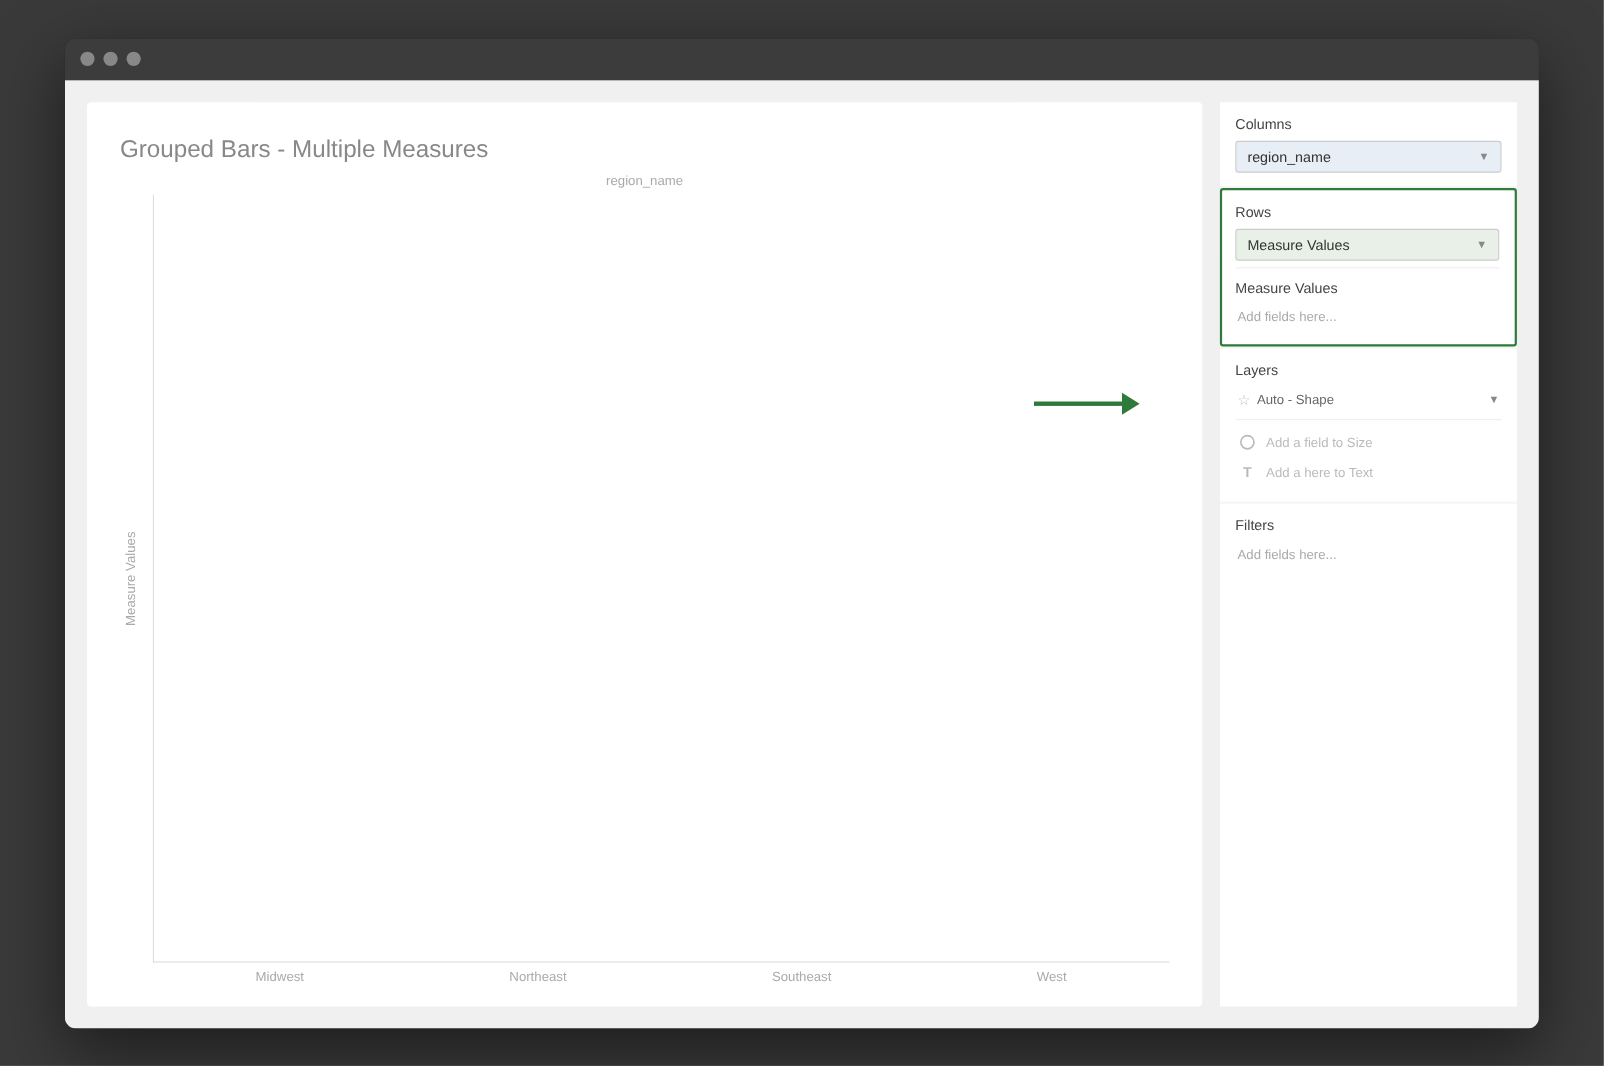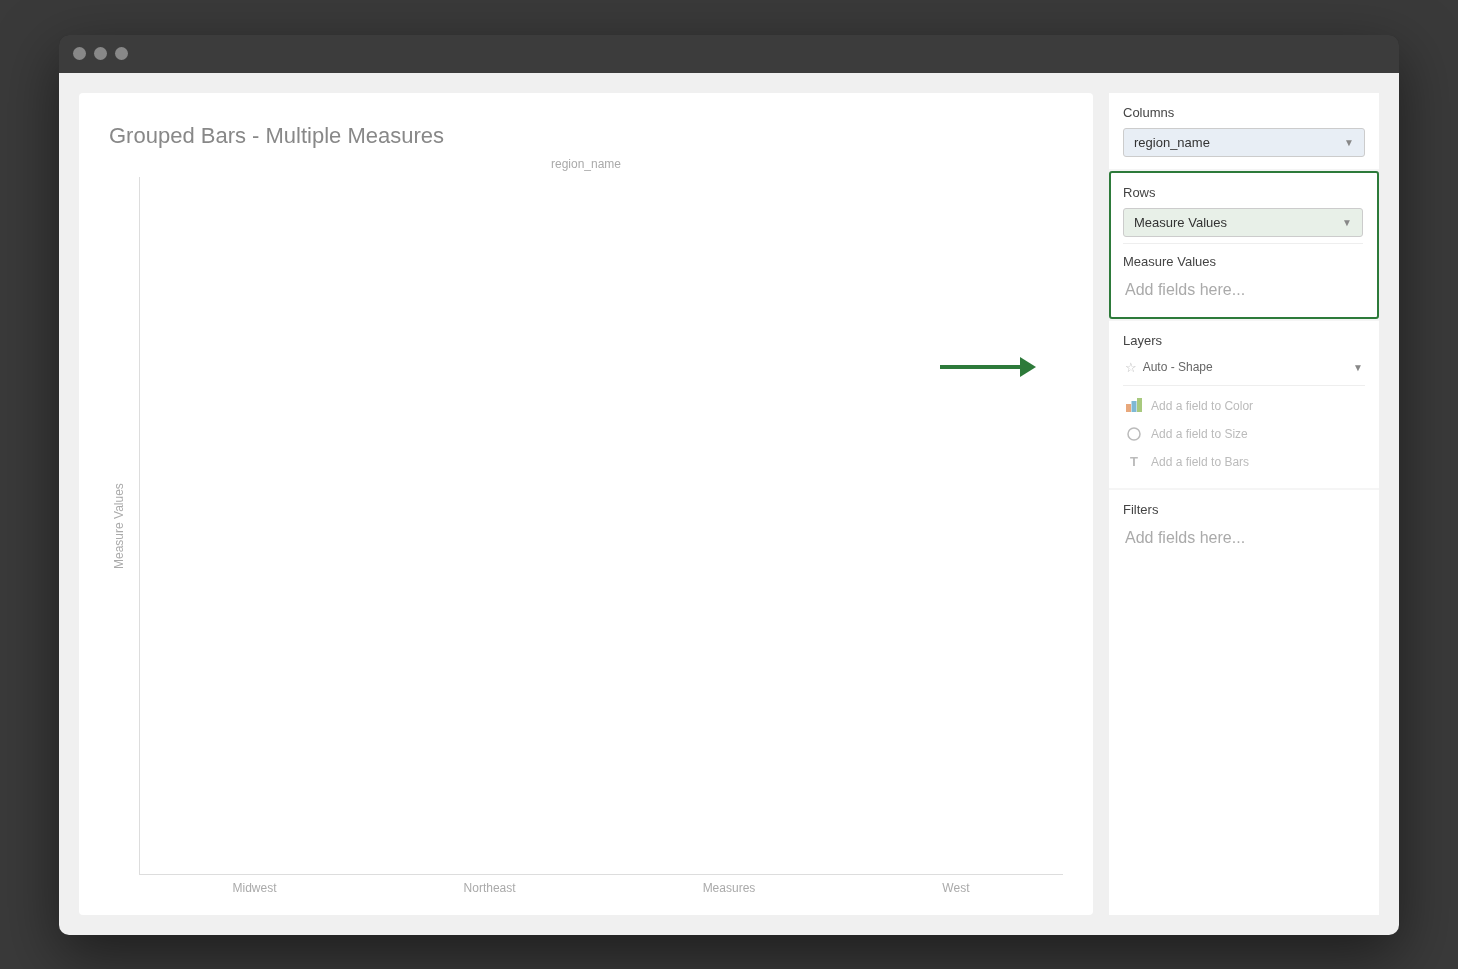--- a/index.html
+++ b/index.html
@@ -157,21 +157,21 @@
       justify-content: space-between;
       align-items: center;
       font-size: 13px;
       color: #333;
       cursor: pointer;
     }
     .field-dropdown.blue-tint {
       background: #e8eef5;
     }
     .field-placeholder {
-      font-size: 16px;
+      font-size: 12px;
       color: #aaa;
       padding: 4px 2px;
     }
     .dropdown-arrow {
       color: #888;
       font-size: 10px;
     }
     .layers-section {
       background: #fff;
       margin-bottom: 2px;
@@ -241,21 +241,21 @@
 
             <div class="arrow">
               <div class="arrow-shaft"></div>
               <div class="arrow-head"></div>
             </div>
           </div>
         </div>
         <div class="x-axis">
           <span class="x-label">Midwest</span>
           <span class="x-label">Northeast</span>
-          <span class="x-label">Measures</span>
+          <span class="x-label">Southeast</span>
           <span class="x-label">West</span>
         </div>
       </div>
     </div>
 
     <div class="sidebar">
 
       <div class="sidebar-section">
         <div class="section-label">Columns</div>
         <div class="field-dropdown blue-tint">
@@ -282,43 +282,33 @@
         <div class="layer-shape-row">
           <div style="display:flex; align-items:center; gap:6px;">
             <span class="star-icon">☆</span>
             <span>Auto - Shape</span>
           </div>
           <span class="dropdown-arrow">▼</span>
         </div>
 
         <div class="divider"></div>
 
-        <div class="layer-row">
-          <div class="layer-icon">
-            <svg width="16" height="16" viewBox="0 0 16 16">
-              <rect x="0" y="6" width="5" height="8" fill="#e8a87c"></rect>
-              <rect x="5.5" y="3" width="5" height="11" fill="#7eb8d4"></rect>
-              <rect x="11" y="0" width="5" height="14" fill="#a8c97e"></rect>
-            </svg>
-          </div>
-          <span>Add a field to Color</span>
-        </div>
 
         <div class="layer-row">
           <div class="layer-icon">
             <svg width="16" height="16" viewBox="0 0 16 16">
               <circle cx="8" cy="8" r="6" fill="none" stroke="#bbb" stroke-width="1.5"></circle>
             </svg>
           </div>
           <span>Add a field to Size</span>
         </div>
 
         <div class="layer-row">
           <div class="layer-icon" style="font-size:13px; color:#bbb; font-weight:600;">T</div>
-          <span>Add a field to Bars</span>
+          <span>Add a here to Text</span>
         </div>
 
       </div>
 
       <div class="filters-section">
         <div class="section-label">Filters</div>
         <div class="field-placeholder">Add fields here...</div>
       </div>
 
     </div>

